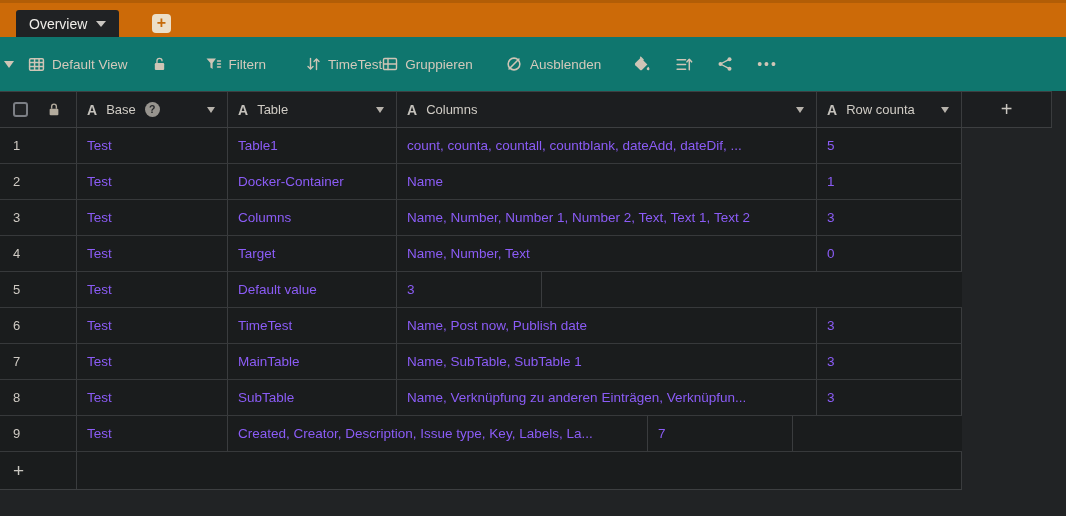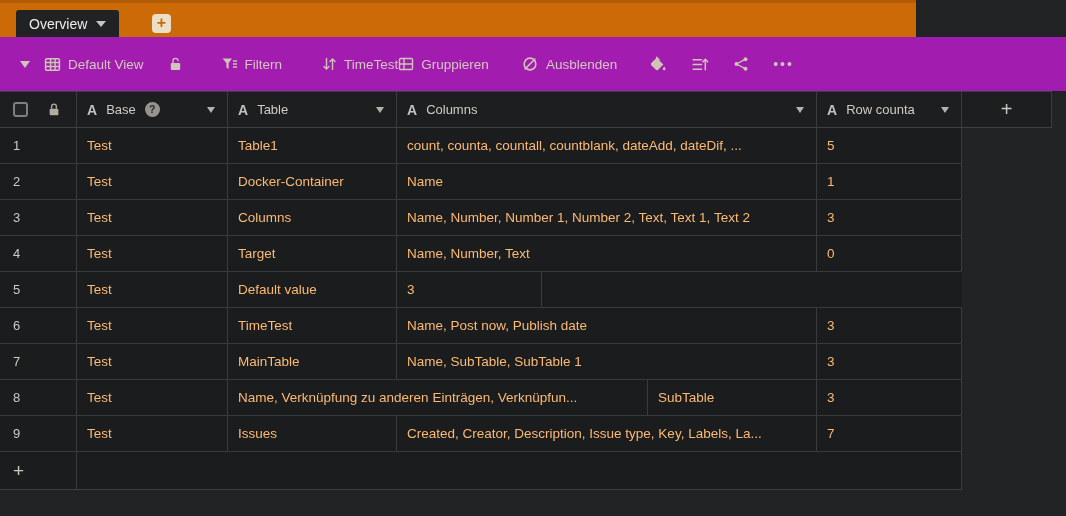--- a/index.html
+++ b/index.html
@@ -6,41 +6,41 @@
   html,body { width:1066px; height:516px; overflow:hidden; }
   body {
     background:#212325;
     font-family:"Liberation Sans", sans-serif;
     color:#d6d1c9;
     position:relative;
   }
 
   
   .tabbar {
-    position:absolute; left:0; top:0; width:916px; height:37px;
+    position:absolute; left:0; top:0; width:1066px; height:37px;
     background:linear-gradient(#b25d06 0 3px, #cc6a08 3px);
   }
   .tab {
     position:absolute; left:16px; top:10px; height:27px;
     background:#202224; color:#efede9;
     display:flex; align-items:center; gap:9px;
     padding:0 13px; font-size:14px;
     border-radius:3px 3px 0 0; cursor:pointer;
   }
   .caret { width:0; height:0; border-left:5px solid transparent; border-right:5px solid transparent; border-top:6px solid #c9c6c1; }
   .newtab {
     position:absolute; left:152px; top:14px; width:19px; height:19px;
     background:#ecdfc8; border-radius:4px; color:#c66a08;
     font-size:16px; font-weight:bold; line-height:17px; text-align:center; cursor:pointer;
   }
 
   
   .toolbar {
     position:absolute; left:0; top:37px; width:1066px; height:54px;
-    background:#a21caf; display:flex; align-items:center; padding-left:20px;
+    background:#0f766e; display:flex; align-items:center; padding-left:4px;
     color:#d3c9bb; font-size:13.5px;
   }
   .tcaret { width:0; height:0; border-left:5.5px solid transparent; border-right:5.5px solid transparent; border-top:7px solid #cfc5b6; cursor:pointer; }
   .titem { display:flex; align-items:center; gap:7px; cursor:pointer; white-space:nowrap; }
   .ticon { display:inline-flex; }
   .ticon svg { stroke:#cfc5b6; fill:none; stroke-width:1.4; stroke-linecap:round; stroke-linejoin:round; }
   .ticon svg .fil { fill:#cfc5b6; stroke:none; }
   .dots { color:#cfc5b6; font-size:14px; letter-spacing:2px; cursor:pointer; }
 
   
@@ -49,21 +49,21 @@
   .brow { display:flex; width:962px; height:36px; background:#1a1c1d; border-bottom:1px solid #37393b; }
   .addrow { display:flex; width:962px; height:38px; background:#1a1c1d; border-bottom:1px solid #3d3f41; }
   .c { border-right:1px solid #3a3c3e; display:flex; align-items:center; overflow:hidden; white-space:nowrap; }
   .c0 { width:77px;  padding-left:13px; }
   .c1 { width:151px; padding-left:10px; }
   .c2 { width:169px; padding-left:10px; }
   .c3 { width:420px; padding-left:10px; }
   .c4 { width:145px; padding-left:10px; }
   .c5 { width:90px;  justify-content:center; }
   .hrow .c { color:#d0ccc5; font-size:13px; }
-  .brow .c { color:#fdba74; font-size:13.5px; }
+  .brow .c { color:#8b5cf6; font-size:13.5px; }
   .brow .c0 { color:#cfcac3; font-size:13px; }
 
   .atype { font-size:14px; font-weight:700; color:#c4c1bb; margin-right:9px; }
   .hlabel { }
   .hcaret { width:0; height:0; border-left:4.5px solid transparent; border-right:4.5px solid transparent; border-top:6px solid #b6b2ab; margin-left:auto; margin-right:12px; cursor:pointer; }
   .help {
     width:15px; height:15px; border-radius:50%; background:#97948e; color:#26282a;
     font-size:10.5px; font-weight:bold; text-align:center; line-height:15px; margin-left:9px; cursor:pointer;
   }
   .chk {
@@ -267,28 +267,27 @@
   <div class="brow">
     <div class="c c0">7</div>
     <div class="c c1">Test</div>
     <div class="c c2">MainTable</div>
     <div class="c c3">Name, SubTable, SubTable 1</div>
     <div class="c c4">3</div>
   </div>
   <div class="brow">
     <div class="c c0">8</div>
     <div class="c c1">Test</div>
+    <div class="c c2">SubTable</div>
     <div class="c c3">Name, Verknüpfung zu anderen Einträgen, Verknüpfun...</div>
-    <div class="c c2">SubTable</div>
     <div class="c c4">3</div>
   </div>
   <div class="brow">
     <div class="c c0">9</div>
     <div class="c c1">Test</div>
-    <div class="c c2">Issues</div>
     <div class="c c3">Created, Creator, Description, Issue type, Key, Labels, La...</div>
     <div class="c c4">7</div>
   </div>
 
   <div class="addrow">
     <div class="c c0">+</div>
     <div class="c cwide"></div>
   </div>
 </div>
 

